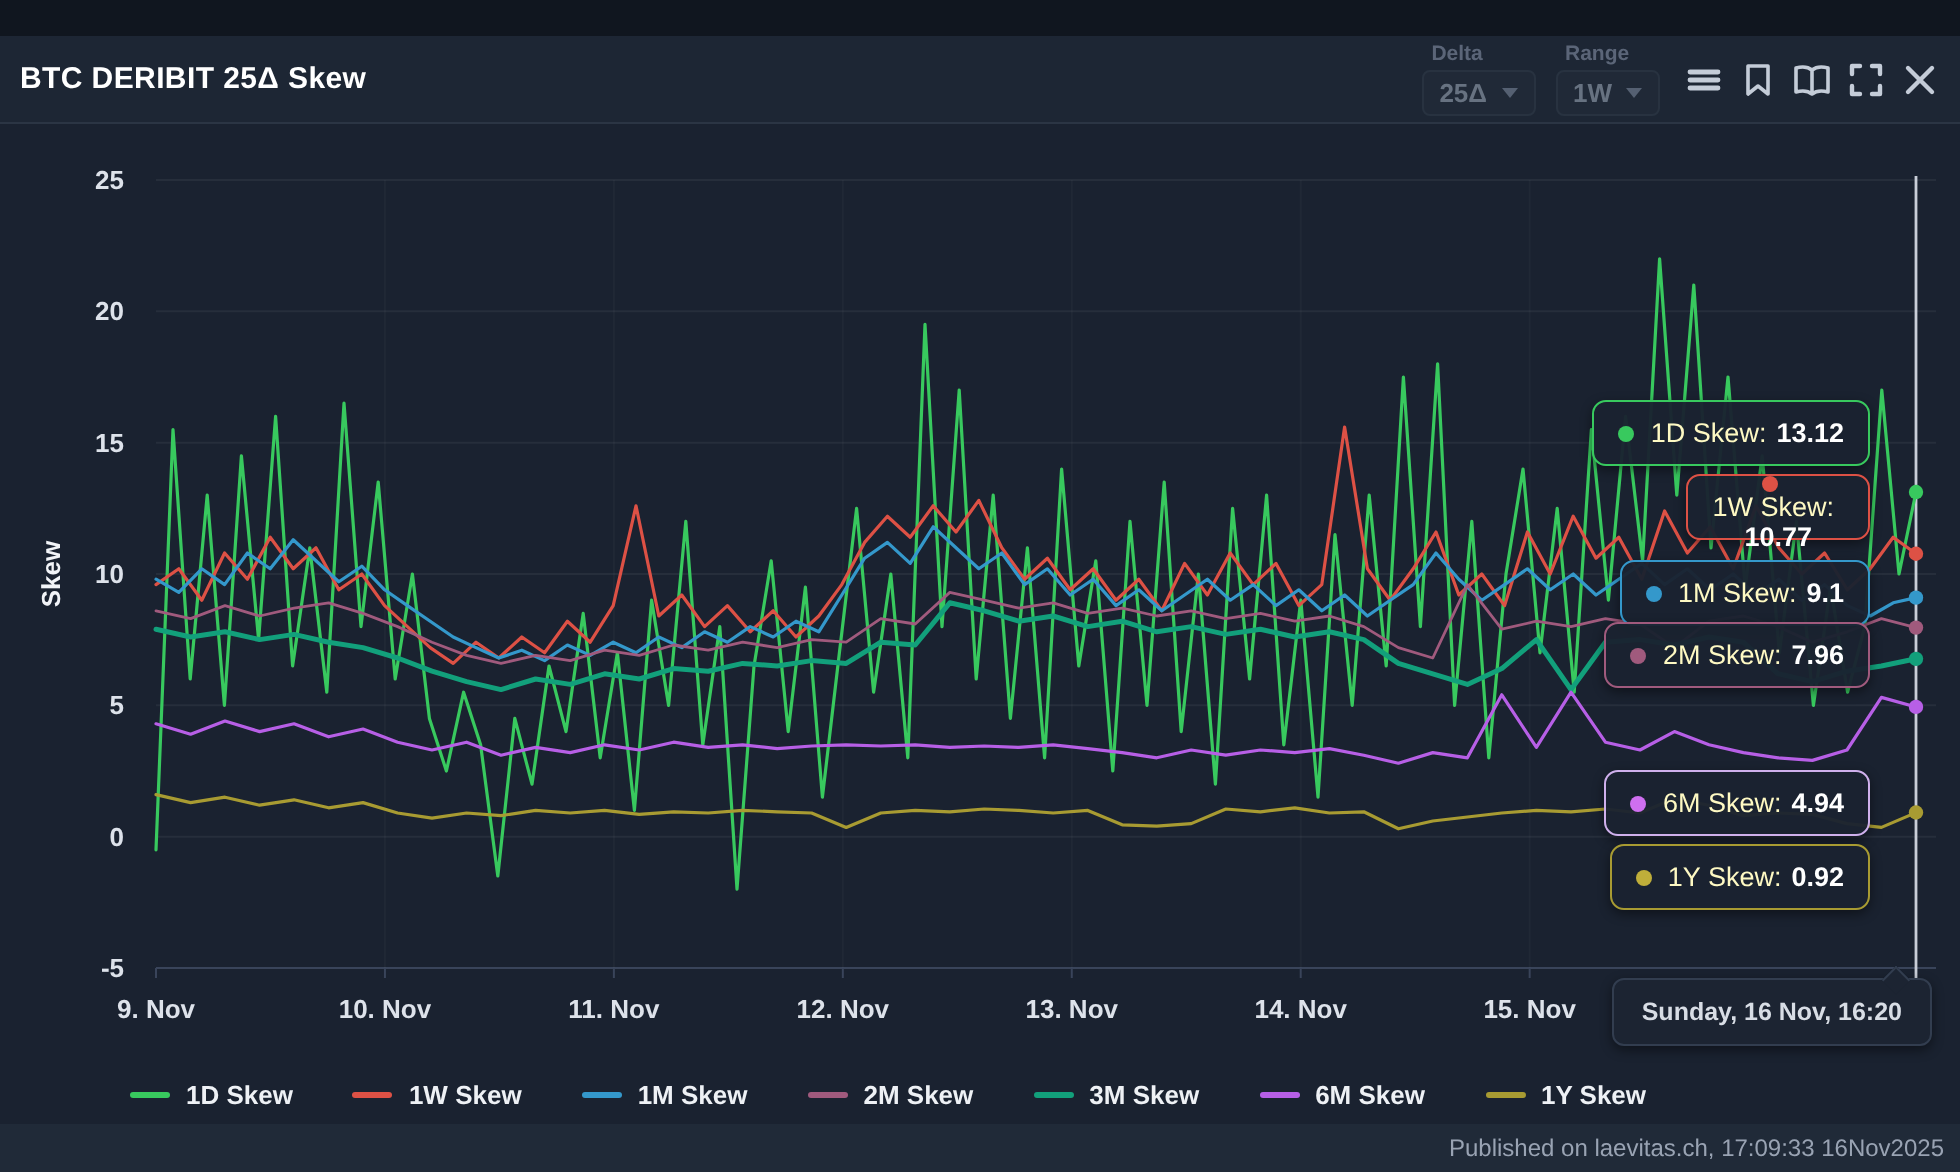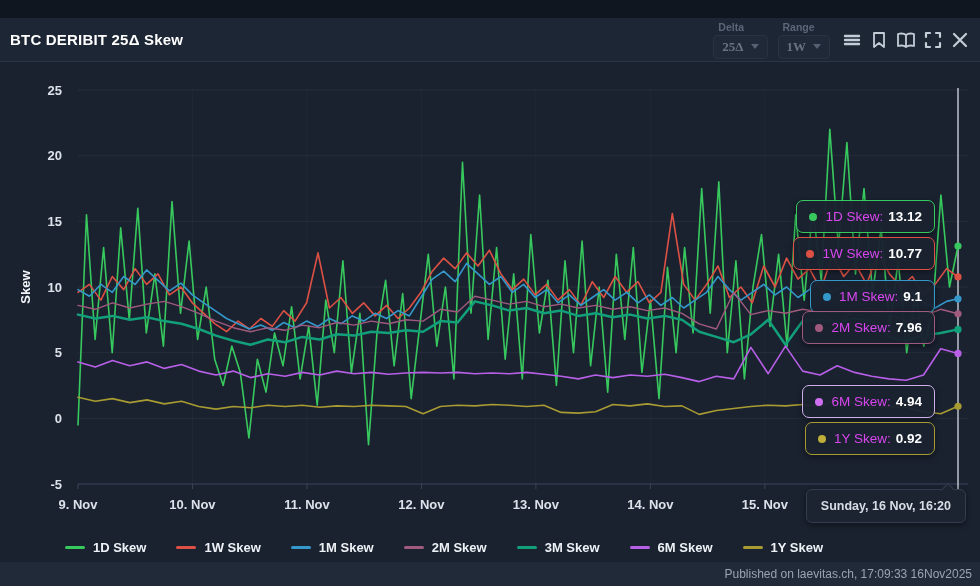--- a/index.html
+++ b/index.html
@@ -7,36 +7,36 @@
        background:#1a2230;font-family:"Liberation Sans",sans-serif;}
   .topstrip{position:absolute;top:0;left:0;width:980px;height:18px;background:#10161f;}
   .header{position:absolute;top:18px;left:0;width:980px;height:44px;background:#1d2634;
           border-bottom:1px solid #2b3544;display:flex;align-items:center;box-sizing:border-box;padding:0 10px;}
   .title{color:#ffffff;font-size:15px;font-weight:700;letter-spacing:.2px;}
   .spacer{flex:1;}
   .controls{display:flex;align-items:flex-start;gap:10px;margin-right:12px;opacity:.85;}
   .ctrl-group{display:flex;flex-direction:column;}
   .ctrl-label{font-size:10.5px;font-weight:700;color:#667184;margin:0 0 2px 5px;}
   .ctrl-box{border:1px solid #2a3543;border-radius:4px;background:rgba(255,255,255,0.02);
-            padding:3px 8px;display:flex;align-items:center;gap:7px;cursor:pointer;font-family:Liberation Serif, serif;}
+            padding:3px 8px;display:flex;align-items:center;gap:7px;cursor:pointer;}
   .ctrl-value{font-size:13px;font-weight:700;color:#75808f;}
   .chev{width:0;height:0;border-left:4px solid transparent;border-right:4px solid transparent;
         border-top:5px solid #5f6b7d;}
   .hicons{display:flex;align-items:center;gap:7px;}
   .hicon{width:20px;height:20px;display:flex;align-items:center;justify-content:center;cursor:pointer;}
   .hicon svg{stroke:#c4ccd8;fill:none;stroke-width:1.8;stroke-linecap:round;stroke-linejoin:round;}
   svg#plot{position:absolute;left:0;top:0;pointer-events:none;}
   .tick-label{font-family:"Liberation Sans",sans-serif;font-size:13px;font-weight:700;fill:#dde2ea;}
   .axis-title{font-family:"Liberation Sans",sans-serif;font-size:13px;font-weight:700;fill:#f2f4f8;}
   .tips{position:absolute;left:0;top:0;width:980px;height:586px;pointer-events:none;}
   .tip{position:absolute;right:45px;height:31px;background:rgba(26,34,48,0.96);
        border:1.5px solid #888;border-radius:7px;display:flex;align-items:center;
        padding:0 12px;box-shadow:0 2px 6px rgba(0,0,0,.45);white-space:nowrap;}
   .tip-dot{width:8px;height:8px;border-radius:50%;margin-right:8px;flex:0 0 auto;}
-  .tip-label{color:#d946ef;font-size:13.5px;font-weight:400;margin-right:5px;}
+  .tip-label{color:#fef9c3;font-size:13.5px;font-weight:400;margin-right:5px;}
   .tip-value{color:#ffffff;font-size:13.5px;font-weight:700;}
   .datebox{position:absolute;right:14px;top:489px;height:32px;background:#1c2432;
            border:1px solid #323d4f;border-radius:6px;display:flex;align-items:center;
            padding:0 14px;box-shadow:0 2px 6px rgba(0,0,0,.45);}
   .datebox .tail{position:absolute;top:-5px;right:12px;width:9px;height:9px;background:#1c2432;
            border-left:1px solid #323d4f;border-top:1px solid #323d4f;transform:rotate(45deg);}
   .date-text{color:#d8dde5;font-size:12.5px;font-weight:700;}
   .legend{position:absolute;left:0;top:540px;width:888px;display:flex;justify-content:center;
           align-items:center;gap:30px;}
   .legend-item{display:flex;align-items:center;gap:8px;cursor:pointer;}
@@ -158,21 +158,21 @@
   <div class="tips" id="tips">
     <div class="datebox">
       <span class="tail"></span>
       <span class="date-text">Sunday, 16 Nov, 16:20</span>
     </div>
   <div class="tip" style="top: 200px; border-color: rgb(56, 201, 94);">
         <span class="tip-dot" style="background: rgb(56, 201, 94);"></span>
         <span class="tip-label">1D Skew:</span>
         <span class="tip-value">13.12</span>
       </div>
-      <div class="tip" style="top: 237px; border-color: rgb(221, 81, 69);">
+      <div class="tip" style="top: 237px; border-color: rgb(221, 81, 69); flex-direction: column;">
         <span class="tip-dot" style="background: rgb(221, 81, 69);"></span>
         <span class="tip-label">1W Skew:</span>
         <span class="tip-value">10.77</span>
       </div>
       <div class="tip" style="top: 280px; border-color: rgb(52, 152, 203);">
         <span class="tip-dot" style="background: rgb(52, 152, 203);"></span>
         <span class="tip-label">1M Skew:</span>
         <span class="tip-value">9.1</span>
       </div>
       <div class="tip" style="top: 311px; border-color: rgb(160, 90, 125);">

